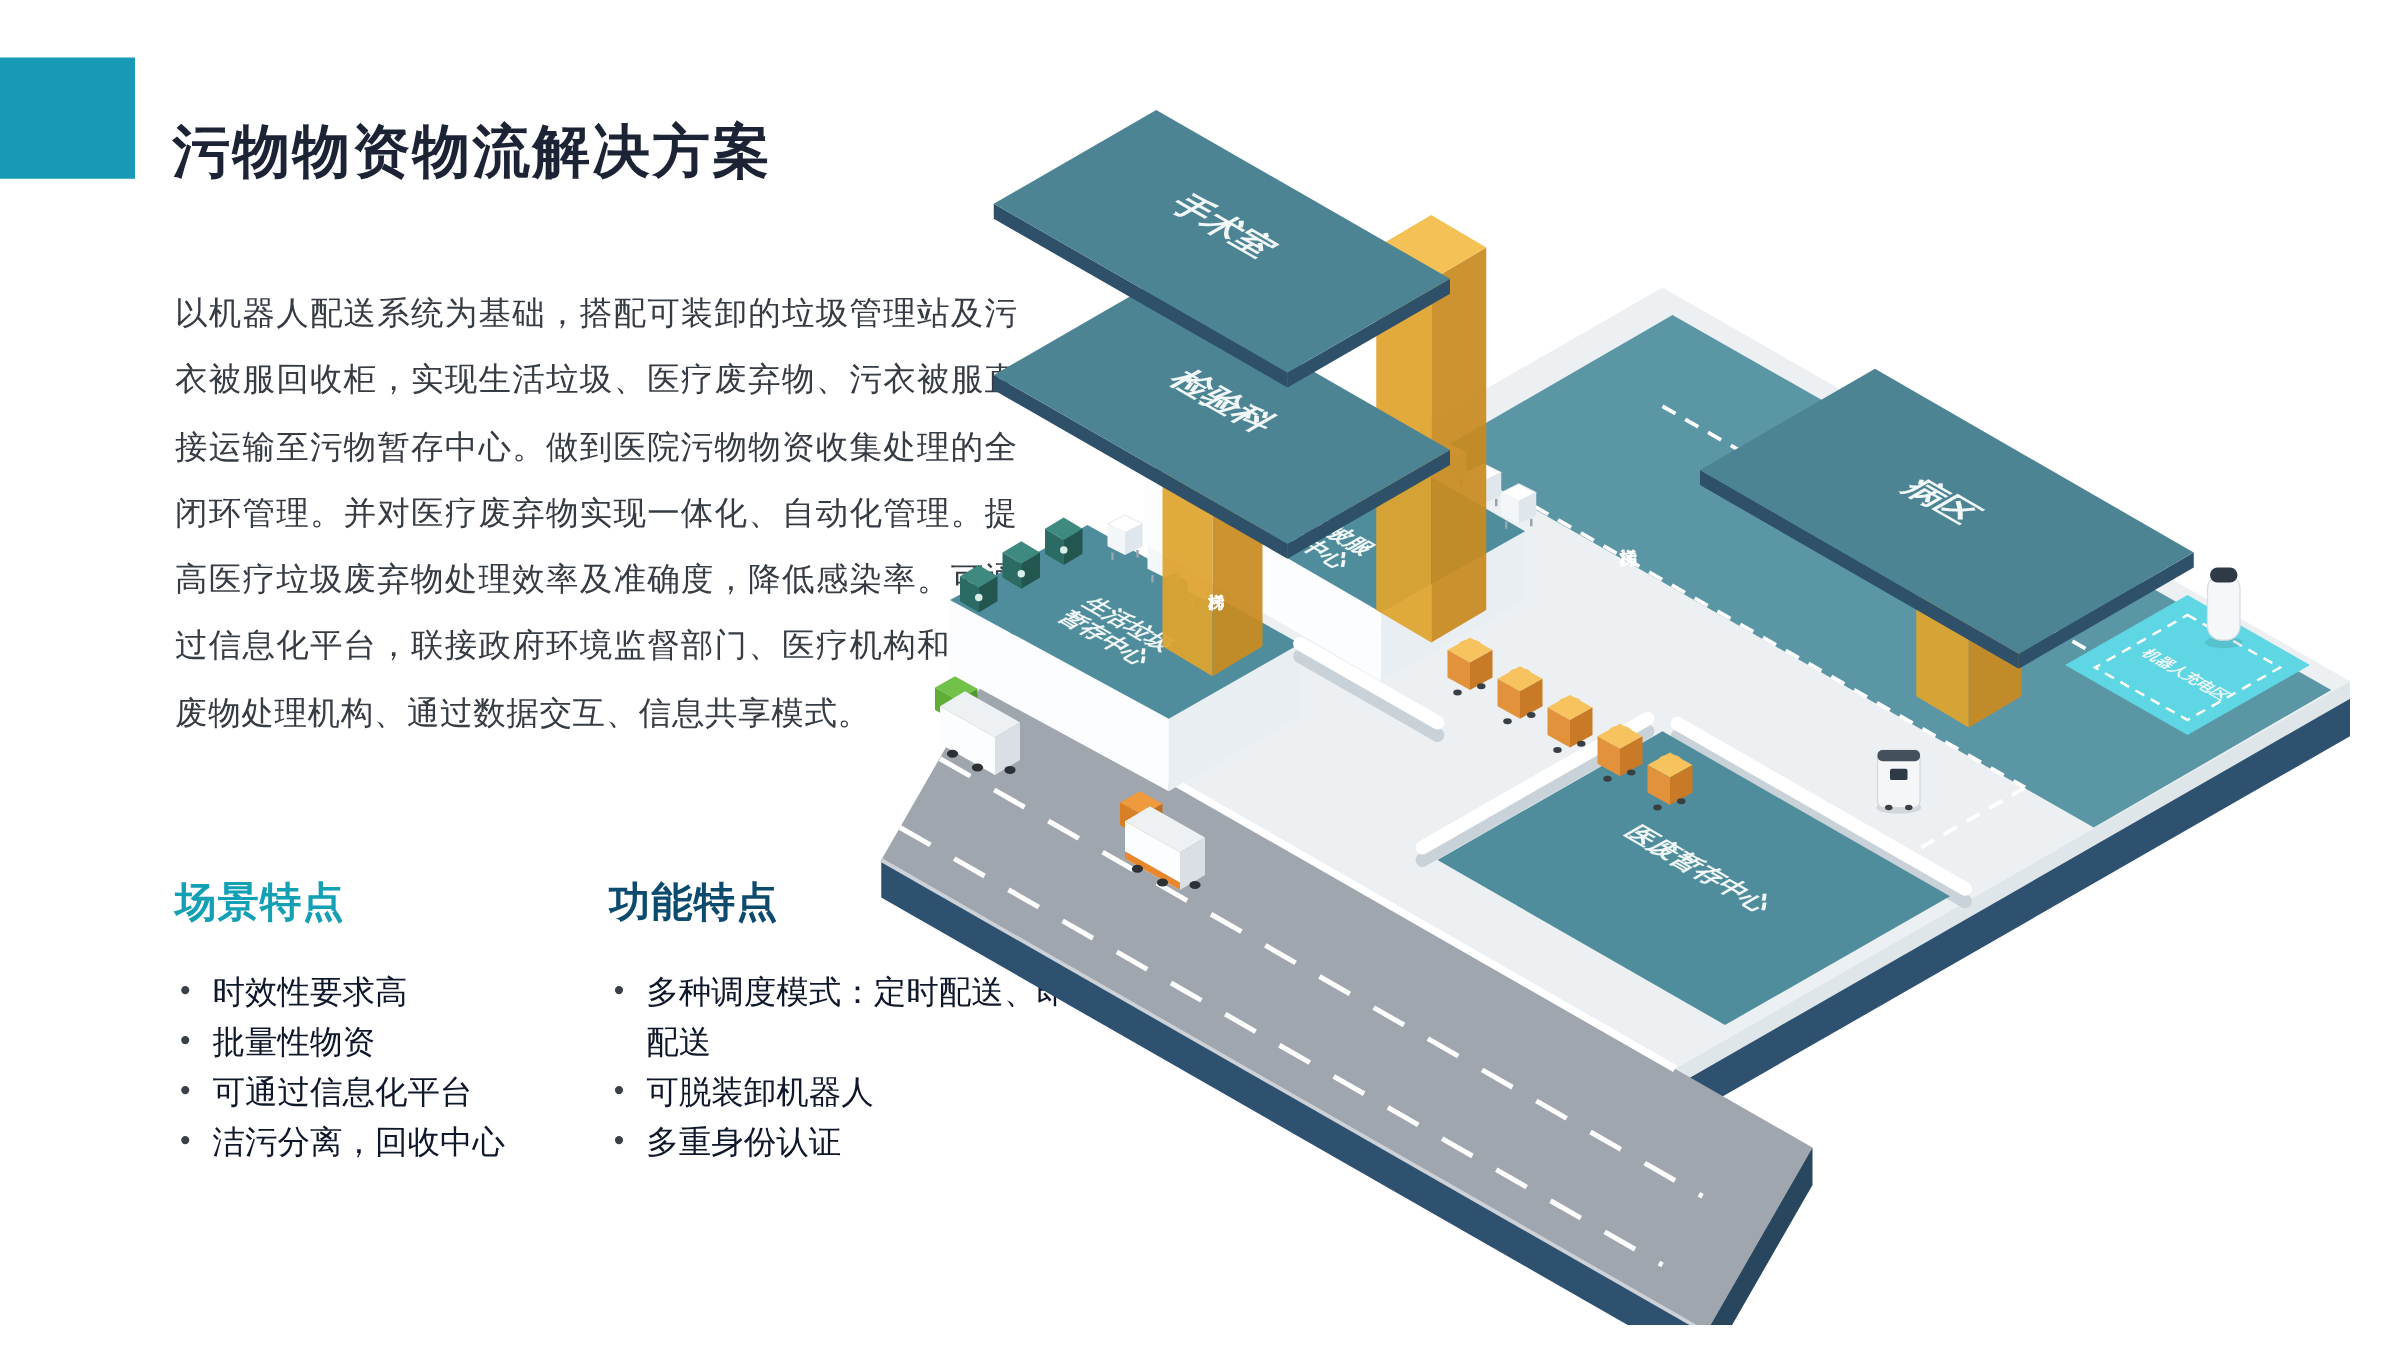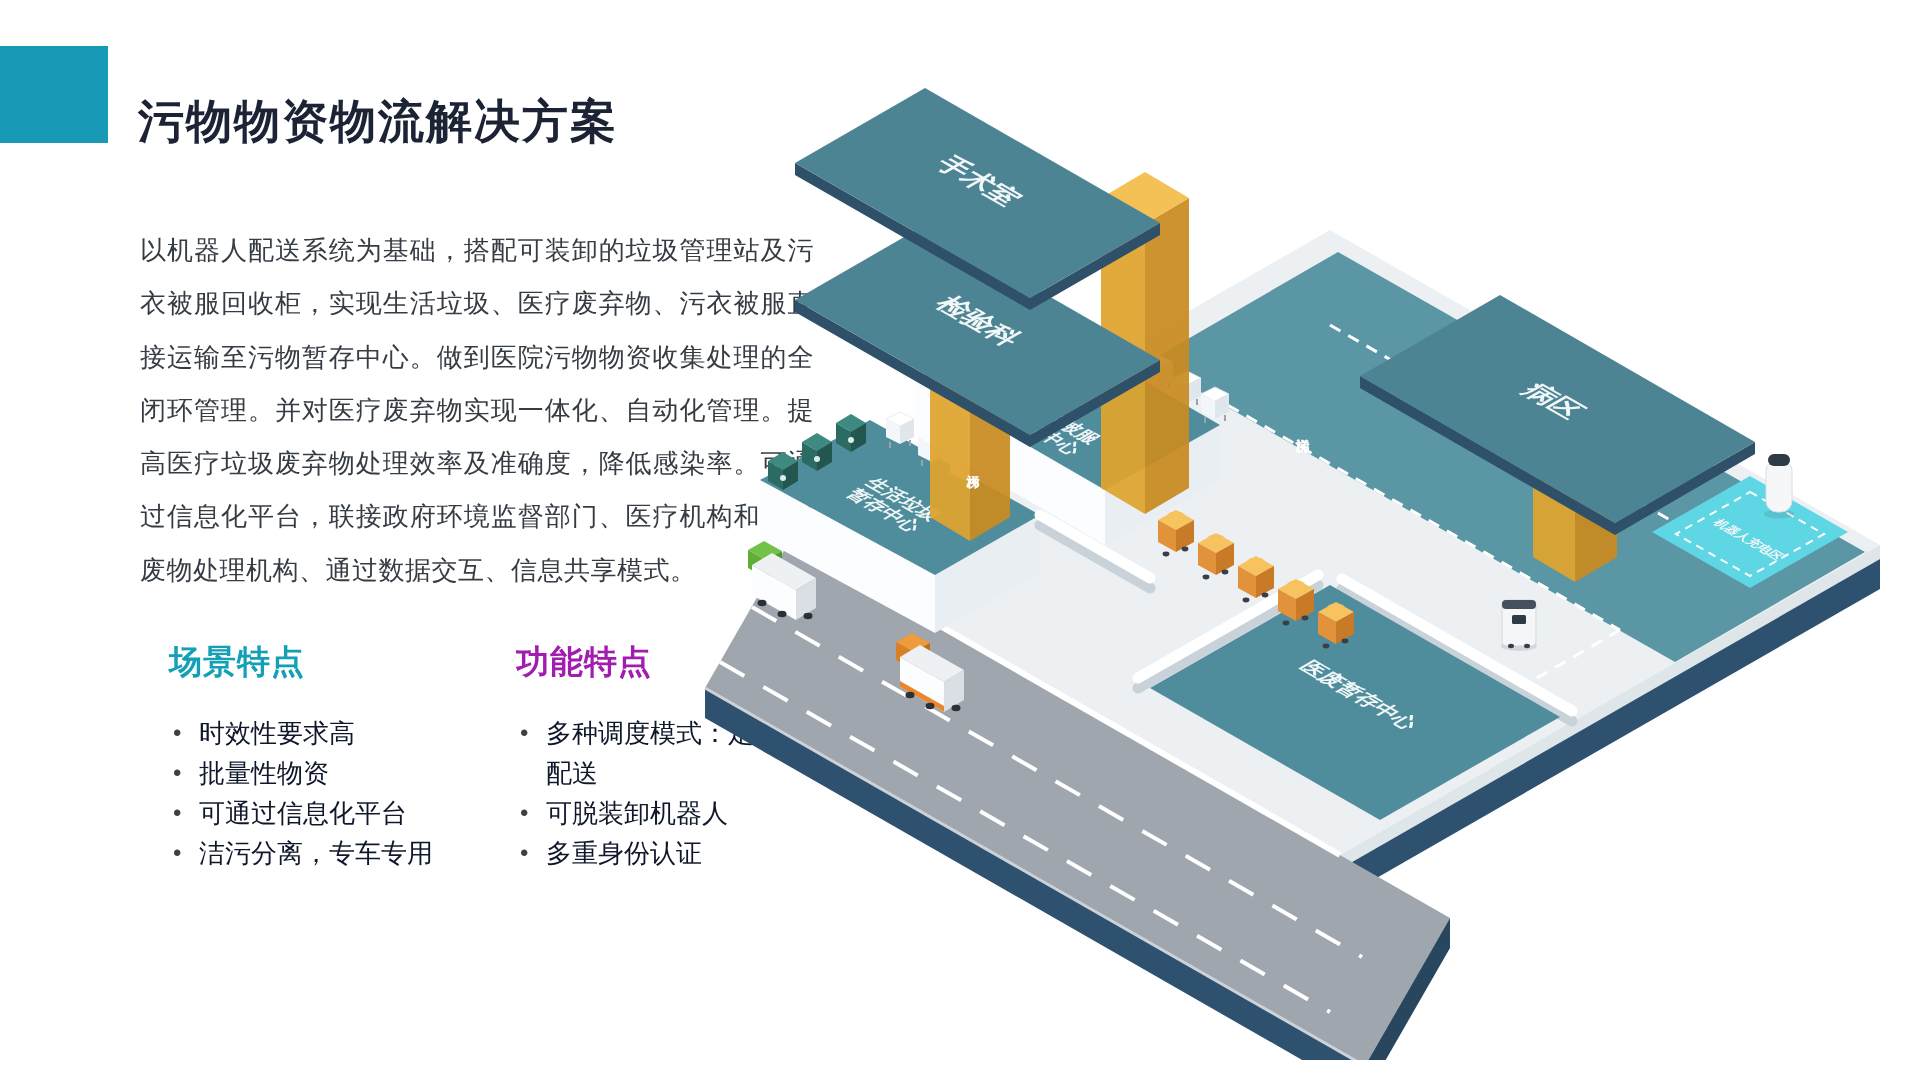--- a/index.html
+++ b/index.html
@@ -8,26 +8,26 @@
 
   .accent-square { position:absolute; left:0; top:46px; width:108px; height:97px; background:#1899b6; }
 
   .page-title { position:absolute; left:138px; top:60px; font-size:46px; font-weight:800;
                 color:#1b2334; letter-spacing:2px; }
 
   .intro-paragraph { position:absolute; left:140px; top:198px; width:674px;
                      font-size:26px; line-height:2.05; color:#363c44; text-align:justify;
                      letter-spacing:0.5px; }
 
-  .features { position:absolute; left:140px; top:640px; display:flex;margin-left:29px; }
+  .features { position:absolute; left:140px; top:700px; display:flex; }
   .feat-col-scene { width:347px; }
   .feat-col-func  { width:400px; }
   .feat-heading { font-size:33px; font-weight:800; letter-spacing:1px; }
   .feat-heading.scene { color:#13a0b5; }
-  .feat-heading.func  { color:#a21caf;font-family:Liberation Mono, monospace; }
+  .feat-heading.func  { color:#0c4a6e;font-family:Liberation Mono, monospace; }
   ul.feat-list { list-style:none; margin:28px 0 0 0; padding:0; }
   .feat-list li { position:relative; padding-left:30px; font-size:26px; color:#0f172a;
                   line-height:40px; }
   .feat-list li::before { content:"\2022"; position:absolute; left:4px; top:0; color:#3a4047;
                   font-size:24px; }
 
   .diagram { position:absolute; left:690px; top:40px; width:1230px; height:1020px; }
 
   
   .plat-top   { fill:#ecf0f3; }
@@ -63,21 +63,21 @@
 
   <p class="intro-paragraph">以机器人配送系统为基础，搭配可装卸的垃圾管理站及污衣被服回收柜，实现生活垃圾、医疗废弃物、污衣被服直接运输至污物暂存中心。做到医院污物物资收集处理的全闭环管理。并对医疗废弃物实现一体化、自动化管理。提高医疗垃圾废弃物处理效率及准确度，降低感染率。可通过信息化平台，联接政府环境监督部门、医疗机构和医疗废物处理机构、通过数据交互、信息共享模式。</p>
 
   <div class="features">
     <div class="feat-col-scene">
       <div class="feat-heading scene">场景特点</div>
       <ul class="feat-list">
         <li>时效性要求高</li>
         <li>批量性物资</li>
         <li>可通过信息化平台</li>
-        <li>洁污分离，专车专用</li>
+        <li>洁污分离，回收中心</li>
       </ul>
     </div>
     <div class="feat-col-func">
       <div class="feat-heading func">功能特点</div>
       <ul class="feat-list">
         <li>多种调度模式：定时配送、即时配送</li>
         <li>可脱装卸机器人</li>
         <li>多重身份认证</li>
       </ul>
     </div>

